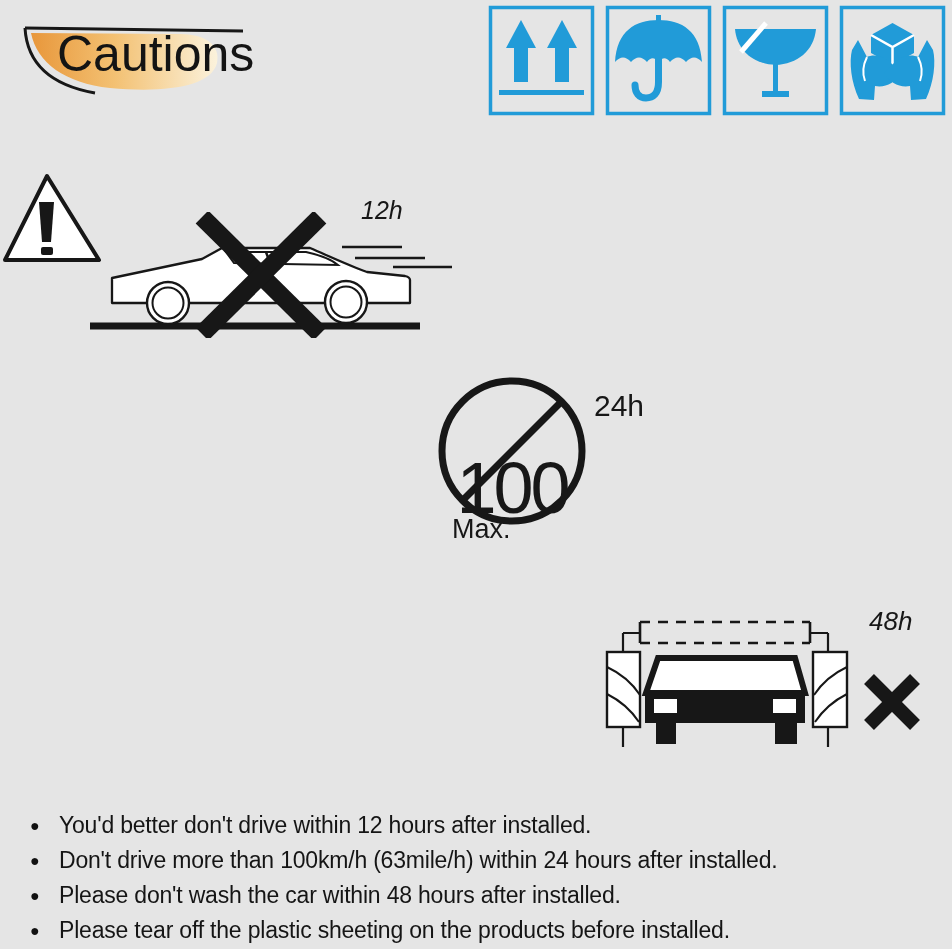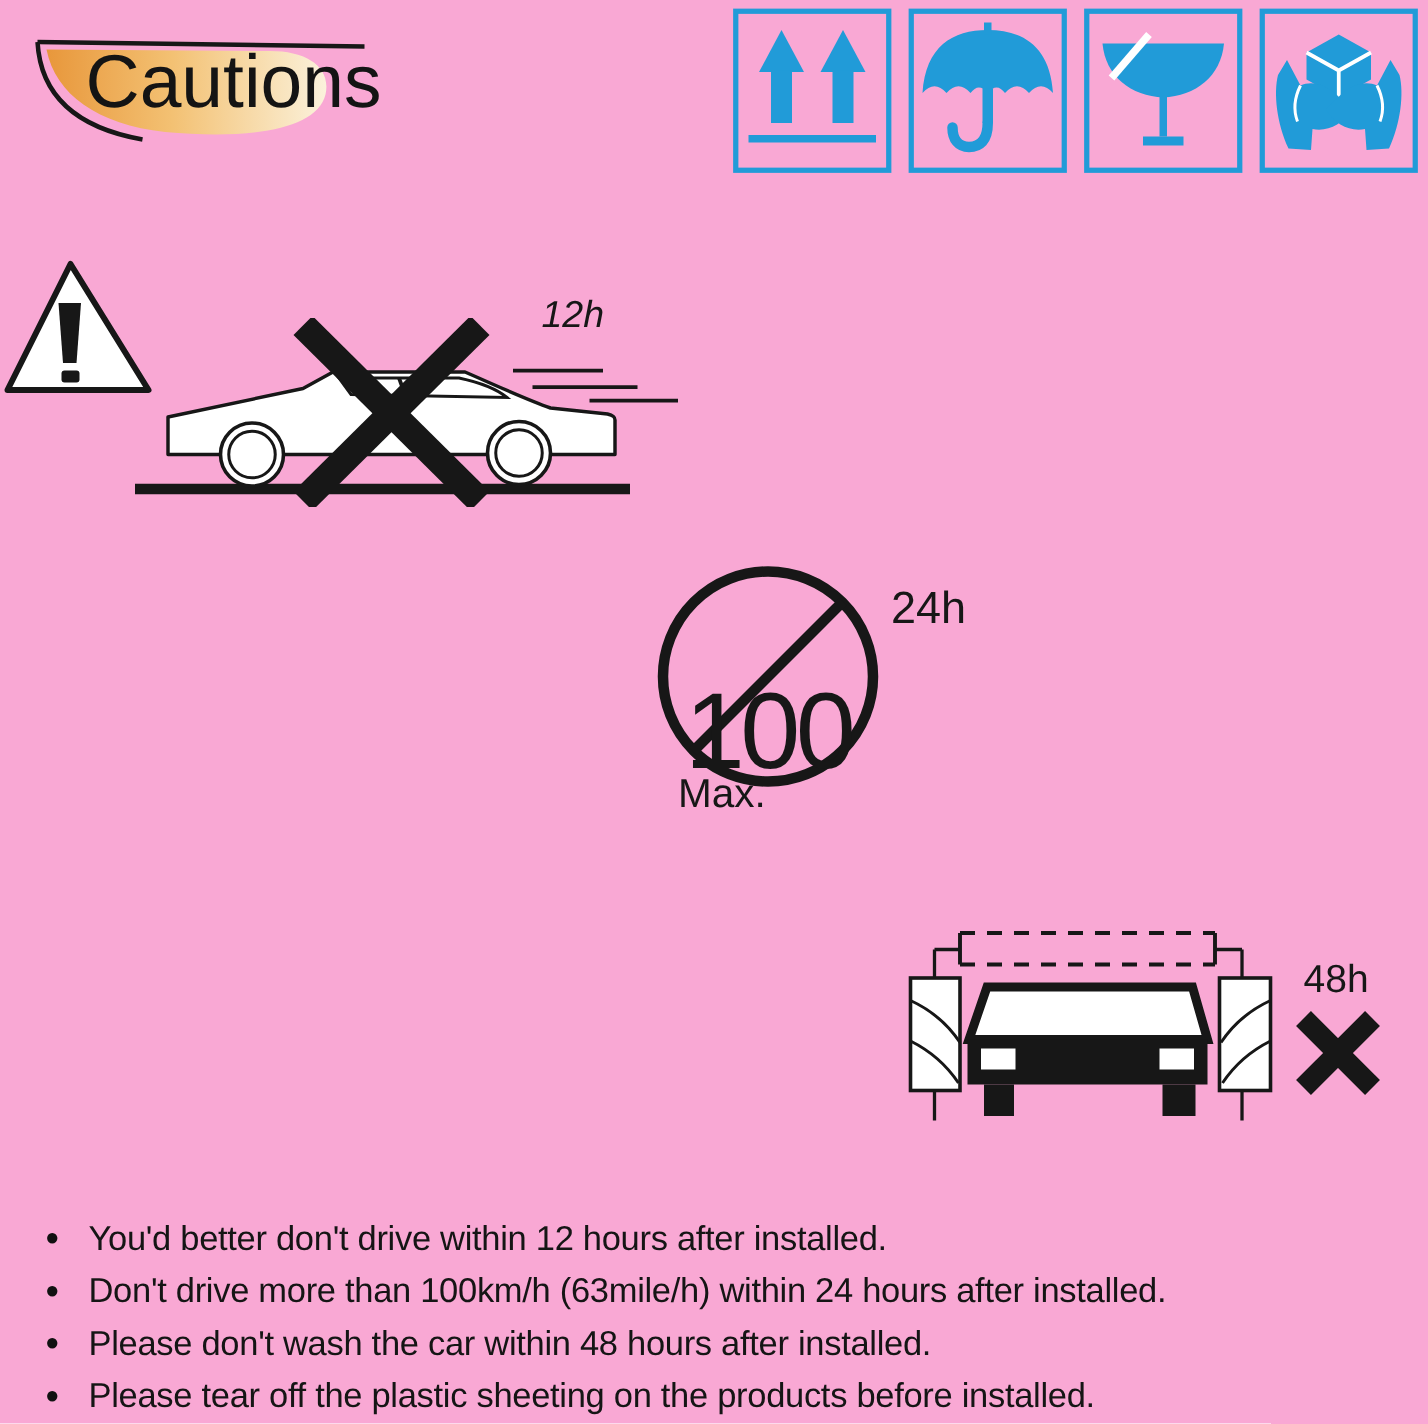--- a/index.html
+++ b/index.html
@@ -3,39 +3,39 @@
 <meta charset="utf-8">
 <style>
   :root{
     --icon-blue:#219BD8;
     --line-black:#171717;
     --swoosh-orange-dark:#E8973B;
     --swoosh-orange-mid:#F3C173;
     --swoosh-orange-light:#FBF2DC;
   }
   html,body{margin:0;padding:0;background:#fff;}
-  .page{position:relative;width:952px;height:949px;background:#f9a8d4;overflow:hidden;
+  .page{position:relative;width:952px;height:949px;background:#e5e5e5;overflow:hidden;
         font-family:"Liberation Sans","DejaVu Sans",sans-serif;color:var(--line-black);}
   .abs{position:absolute;}
   .lbl{position:absolute;line-height:1;color:var(--line-black);white-space:nowrap;}
 
   
   .title{position:absolute;left:57px;top:29px;font-size:50px;line-height:1;letter-spacing:0;color:#141414;}
 
   
   .pkg-icons{position:absolute;left:488px;top:5px;display:flex;gap:10px;}
   .pkg-icons svg{display:block;}
   .bf{fill:var(--icon-blue);}
   .bs{stroke:var(--icon-blue);}
   .wl{stroke:#ffffff;fill:none;}
 
   
   .l12{left:361px;top:198px;font-size:25px;font-style:italic;}
   .l24{left:594px;top:391px;font-size:30px;}
-  .l48{left:869px;top:639px;font-size:26px;}
+  .l48{left:869px;top:608px;font-size:26px;font-style:italic;}
   .lmax{left:452px;top:516px;width:120px;text-align:left;font-size:27px;}
   .l100{left:450px;top:406px;width:124px;text-align:center;font-size:72px;letter-spacing:-3px;margin-top:46px;}
 
   
   .cautions{position:absolute;left:30px;top:812px;margin:0;padding:0;list-style:none;width:915px;}
   .cautions li{display:flex;align-items:center;height:27px;margin-bottom:8px;
                font-size:23px;letter-spacing:-0.2px;color:#151515;}
   .cautions .bullet{display:inline-block;width:29px;font-size:16px;color:#111;flex:0 0 29px;}
 </style>
 </head>

